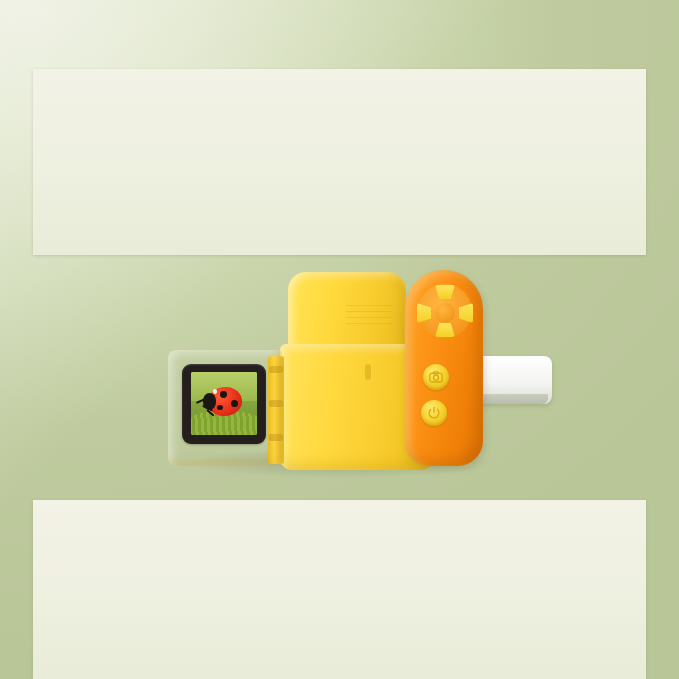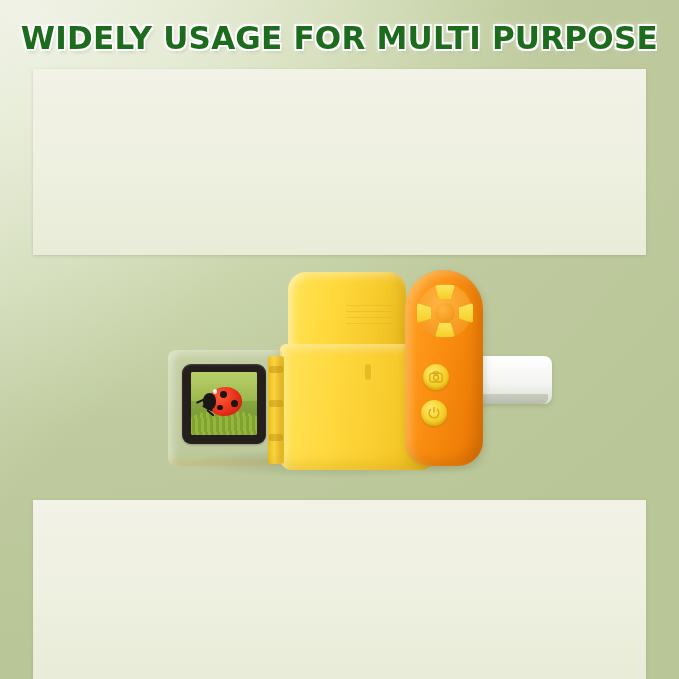--- a/index.html
+++ b/index.html
@@ -247,23 +247,20 @@
      border-radius:4px 8px 8px 4px;
      box-shadow:0 2px 4px rgba(110,120,85,.3);}
   .p-strap-b{position:absolute;left:320px;top:142px;width:78px;height:10px;
      background:linear-gradient(180deg,#c9cdc0,#b7bcae);border-radius:0 0 6px 6px;}
 </style>
 </head>
 <body>
 
 <div class="stage">
 
-  <div class="title-wrap">
-    <span class="title">WIDELY USAGE FOR MULTI PURPOSE</span>
-  </div>
 
   <div class="band band-top"></div>
 
   <div class="cell">
     <div class="photo" style="left:42px;top:82px;width:165px;height:131px;">
       <div class="art home-bg">
         <div class="home-wall"></div>
         <div class="home-shelf"></div>
         <div class="home-plant"></div>
         <div class="home-plant2"></div>

